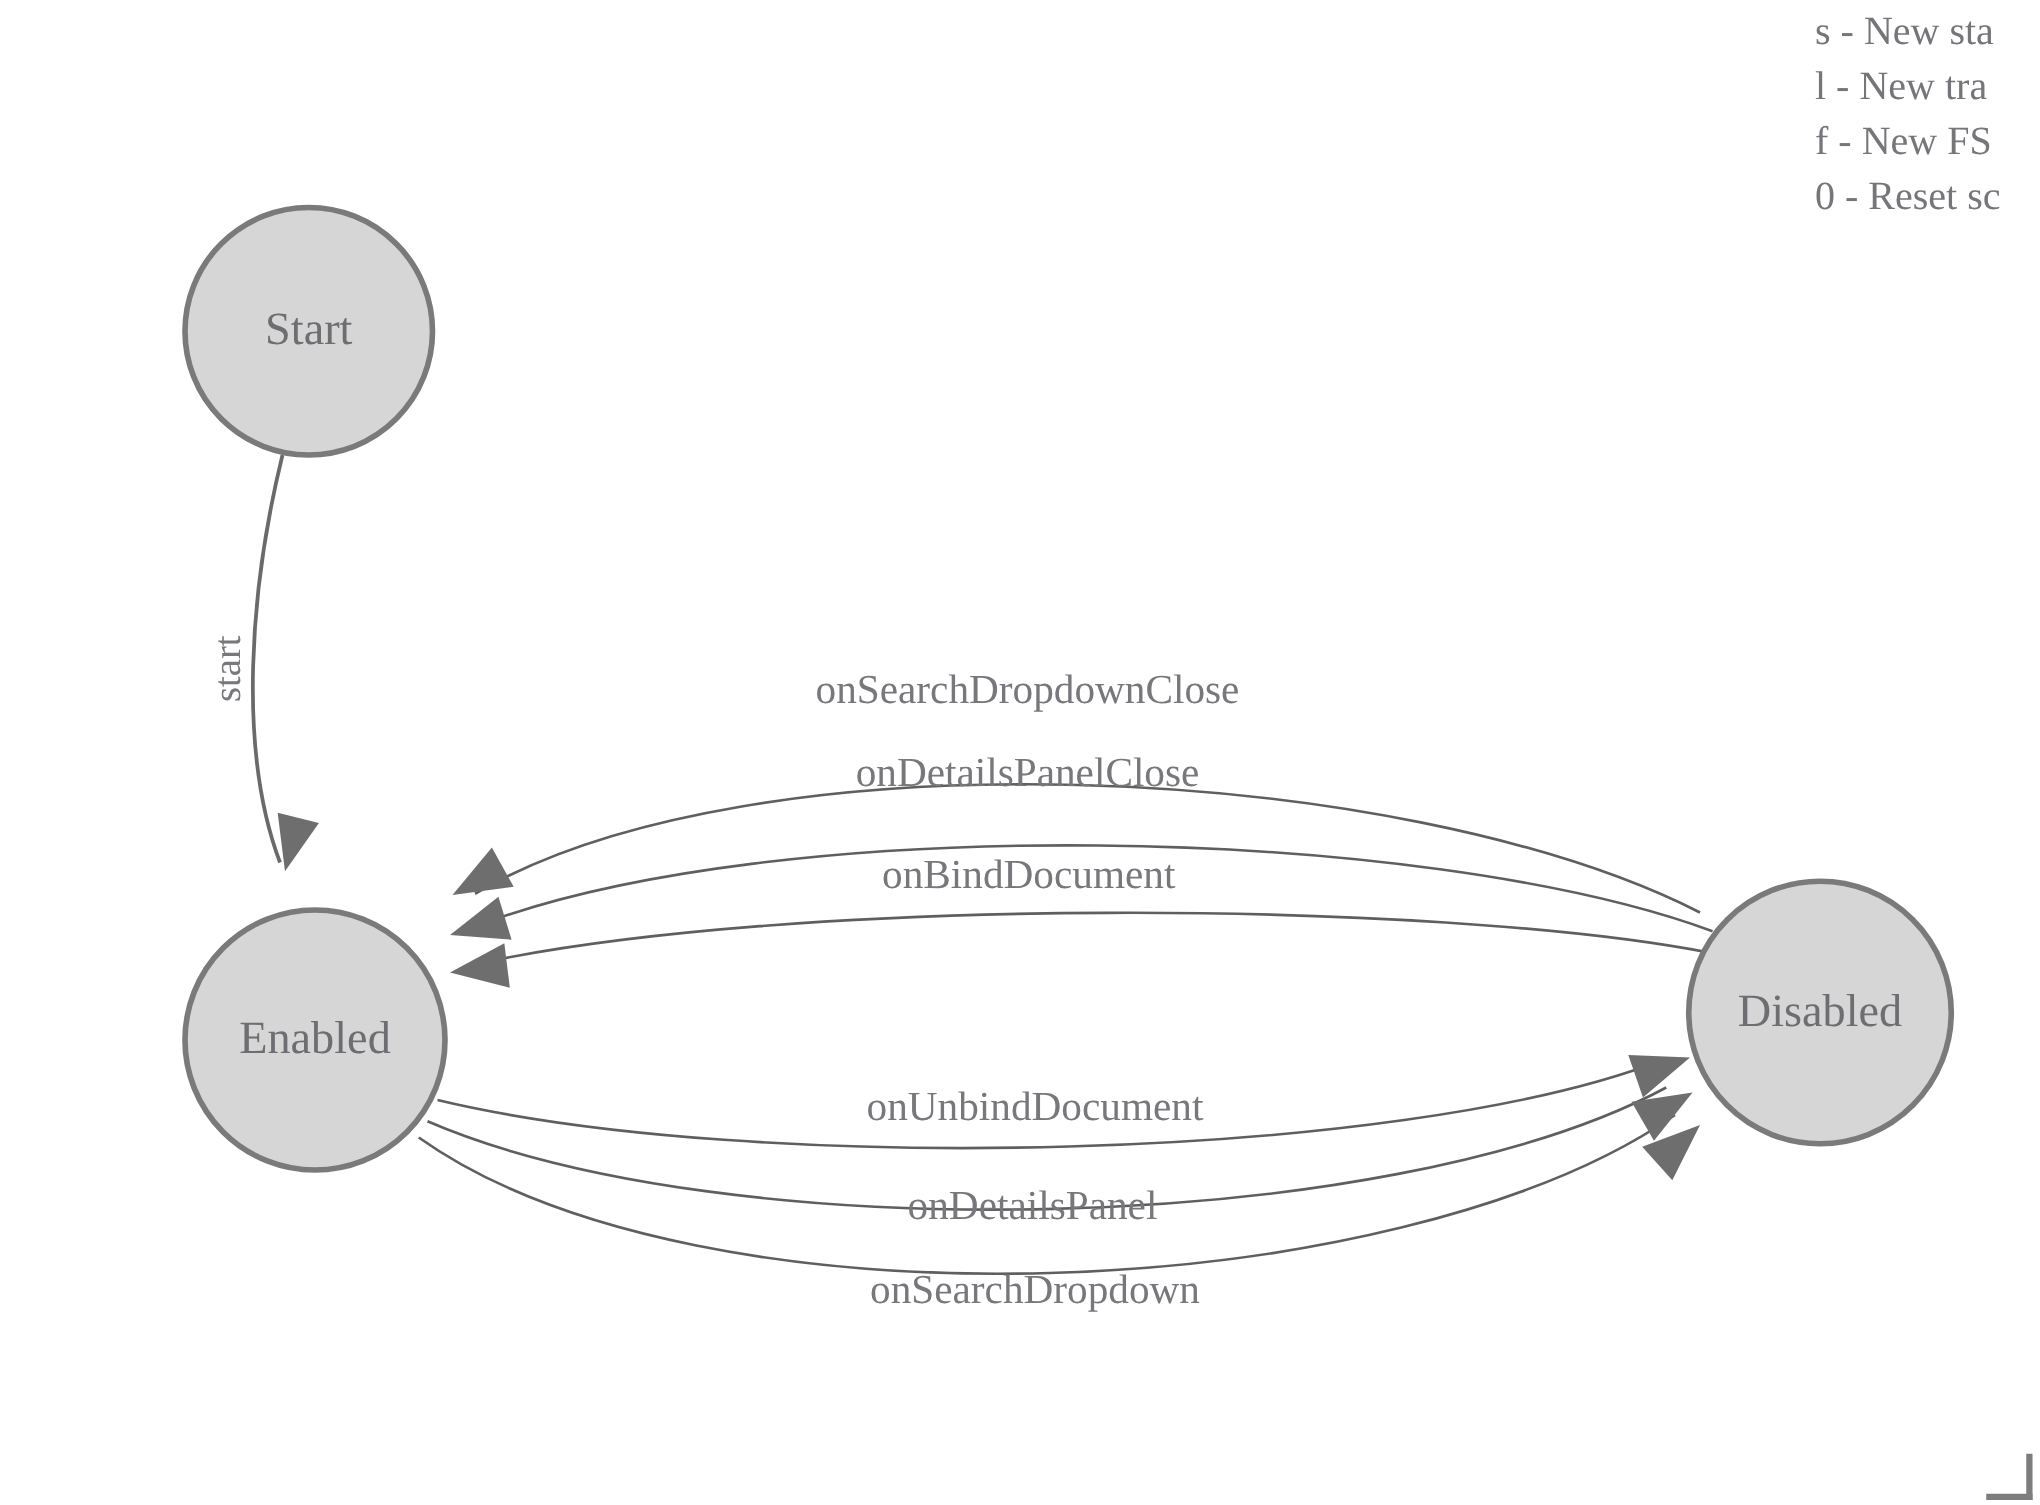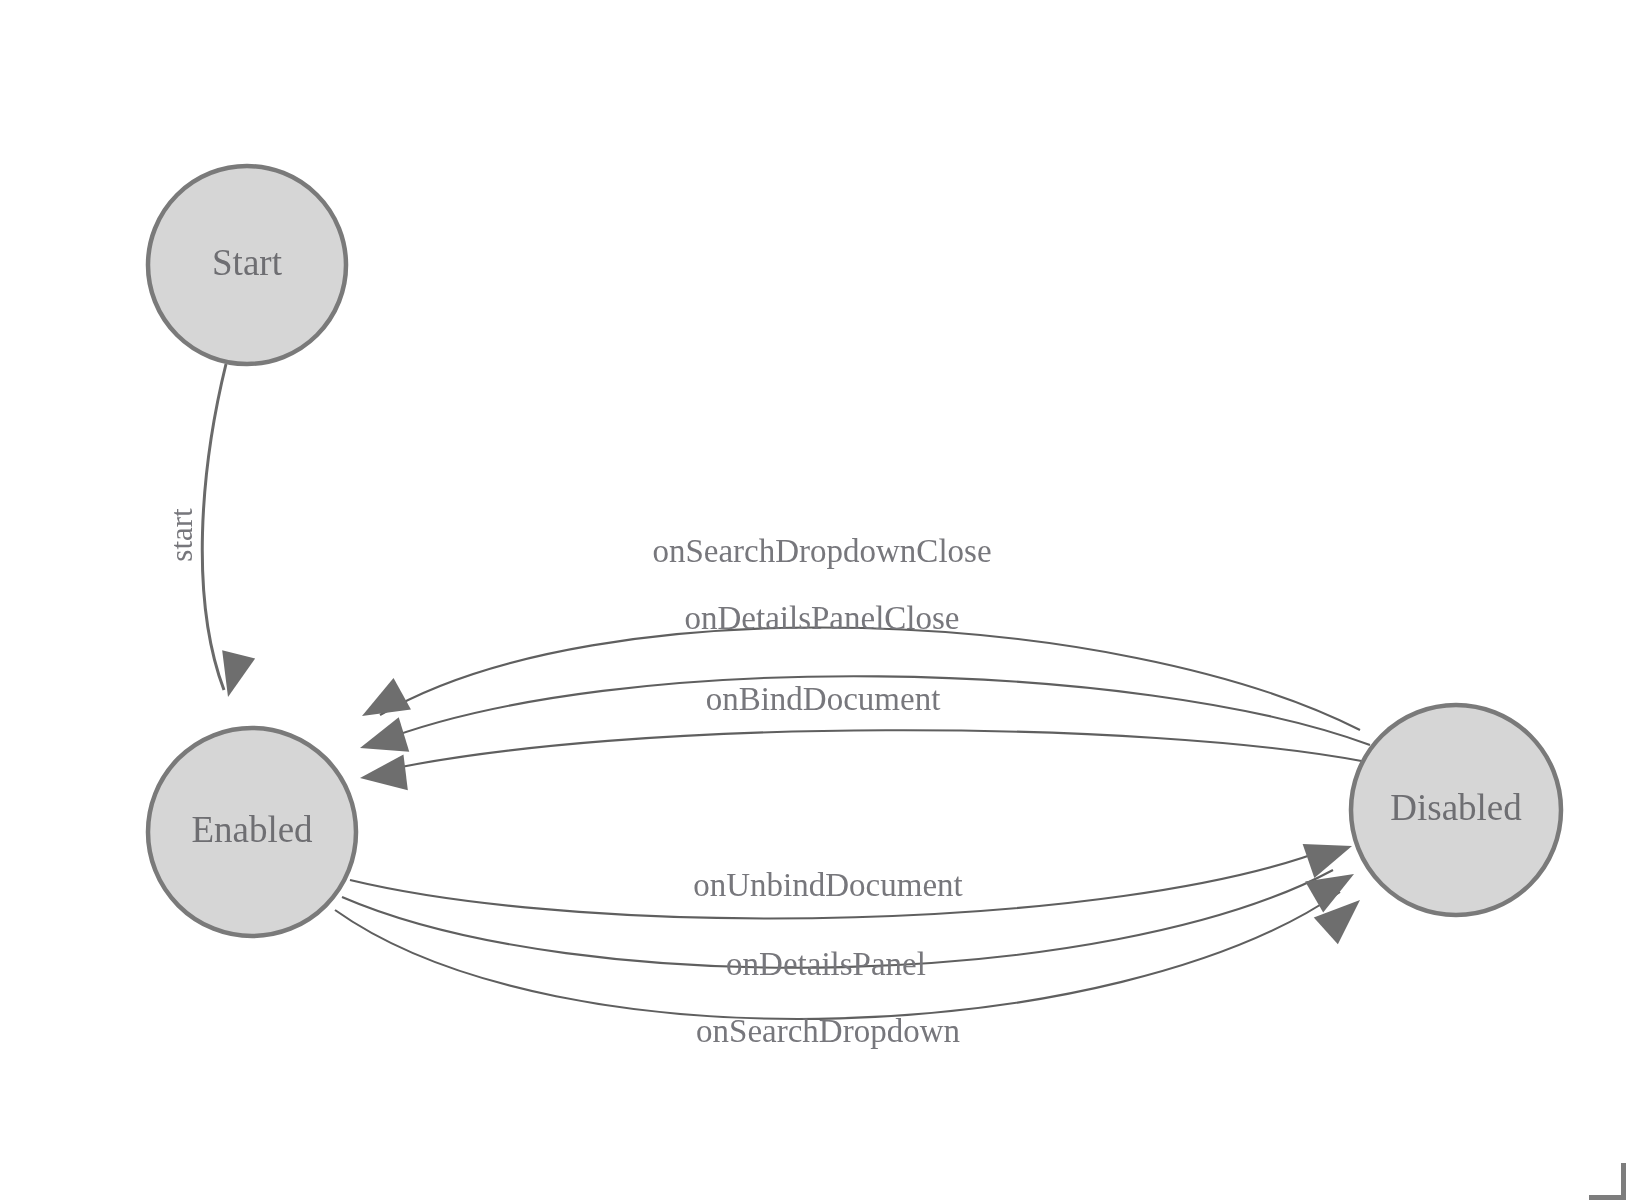--- a/index.html
+++ b/index.html
@@ -149,16 +149,22 @@
       <text class="edge-label-text" x="823" y="710">onBindDocument</text>
 
       <text class="edge-label-text" x="828" y="896">onUnbindDocument</text>
 
       <text class="edge-label-text" x="826" y="975">onDetailsPanel</text>
 
       <text class="edge-label-text" x="828" y="1042">onSearchDropdown</text>
     </g>
   </svg>
 
+  <div class="help-overlay">
+    <div class="help-line">s - New sta</div>
+    <div class="help-line">l - New tra</div>
+    <div class="help-line">f - New FS</div>
+    <div class="help-line">0 - Reset sc</div>
+  </div>
 
   <div class="corner-bracket"></div>
 
 </div>
 
 </body></html>

